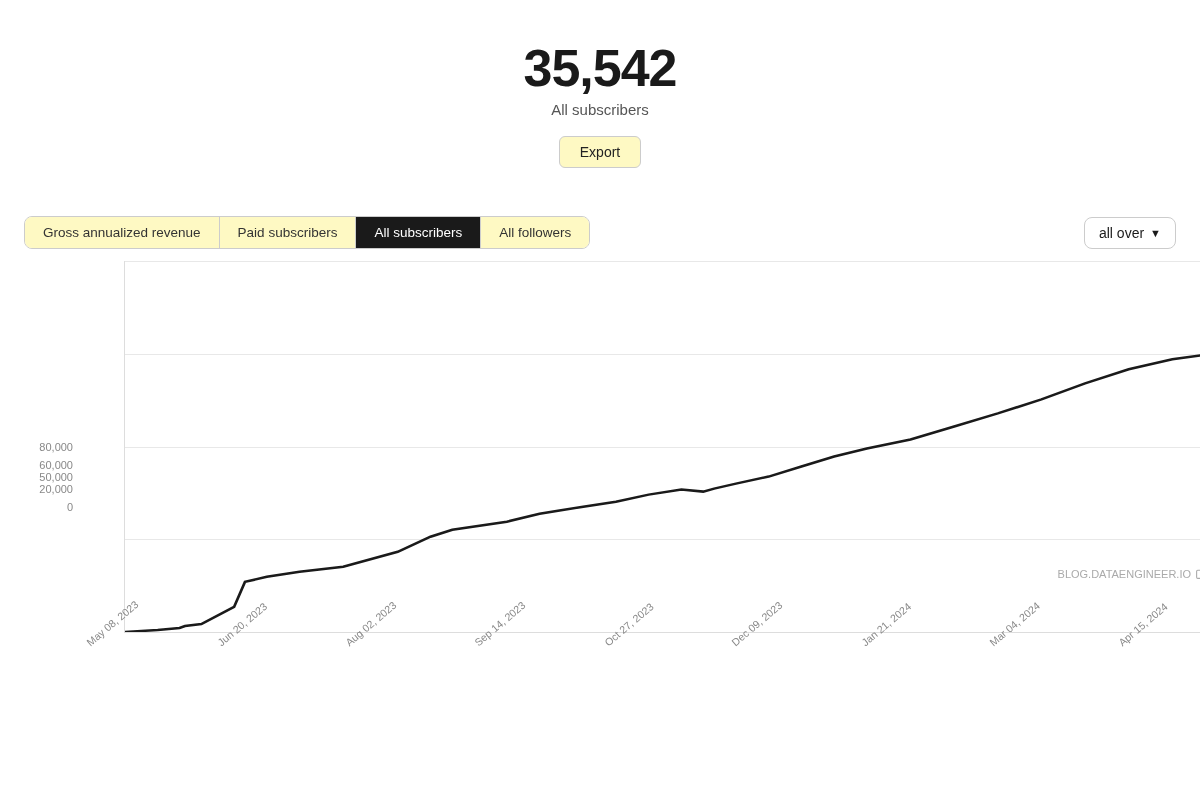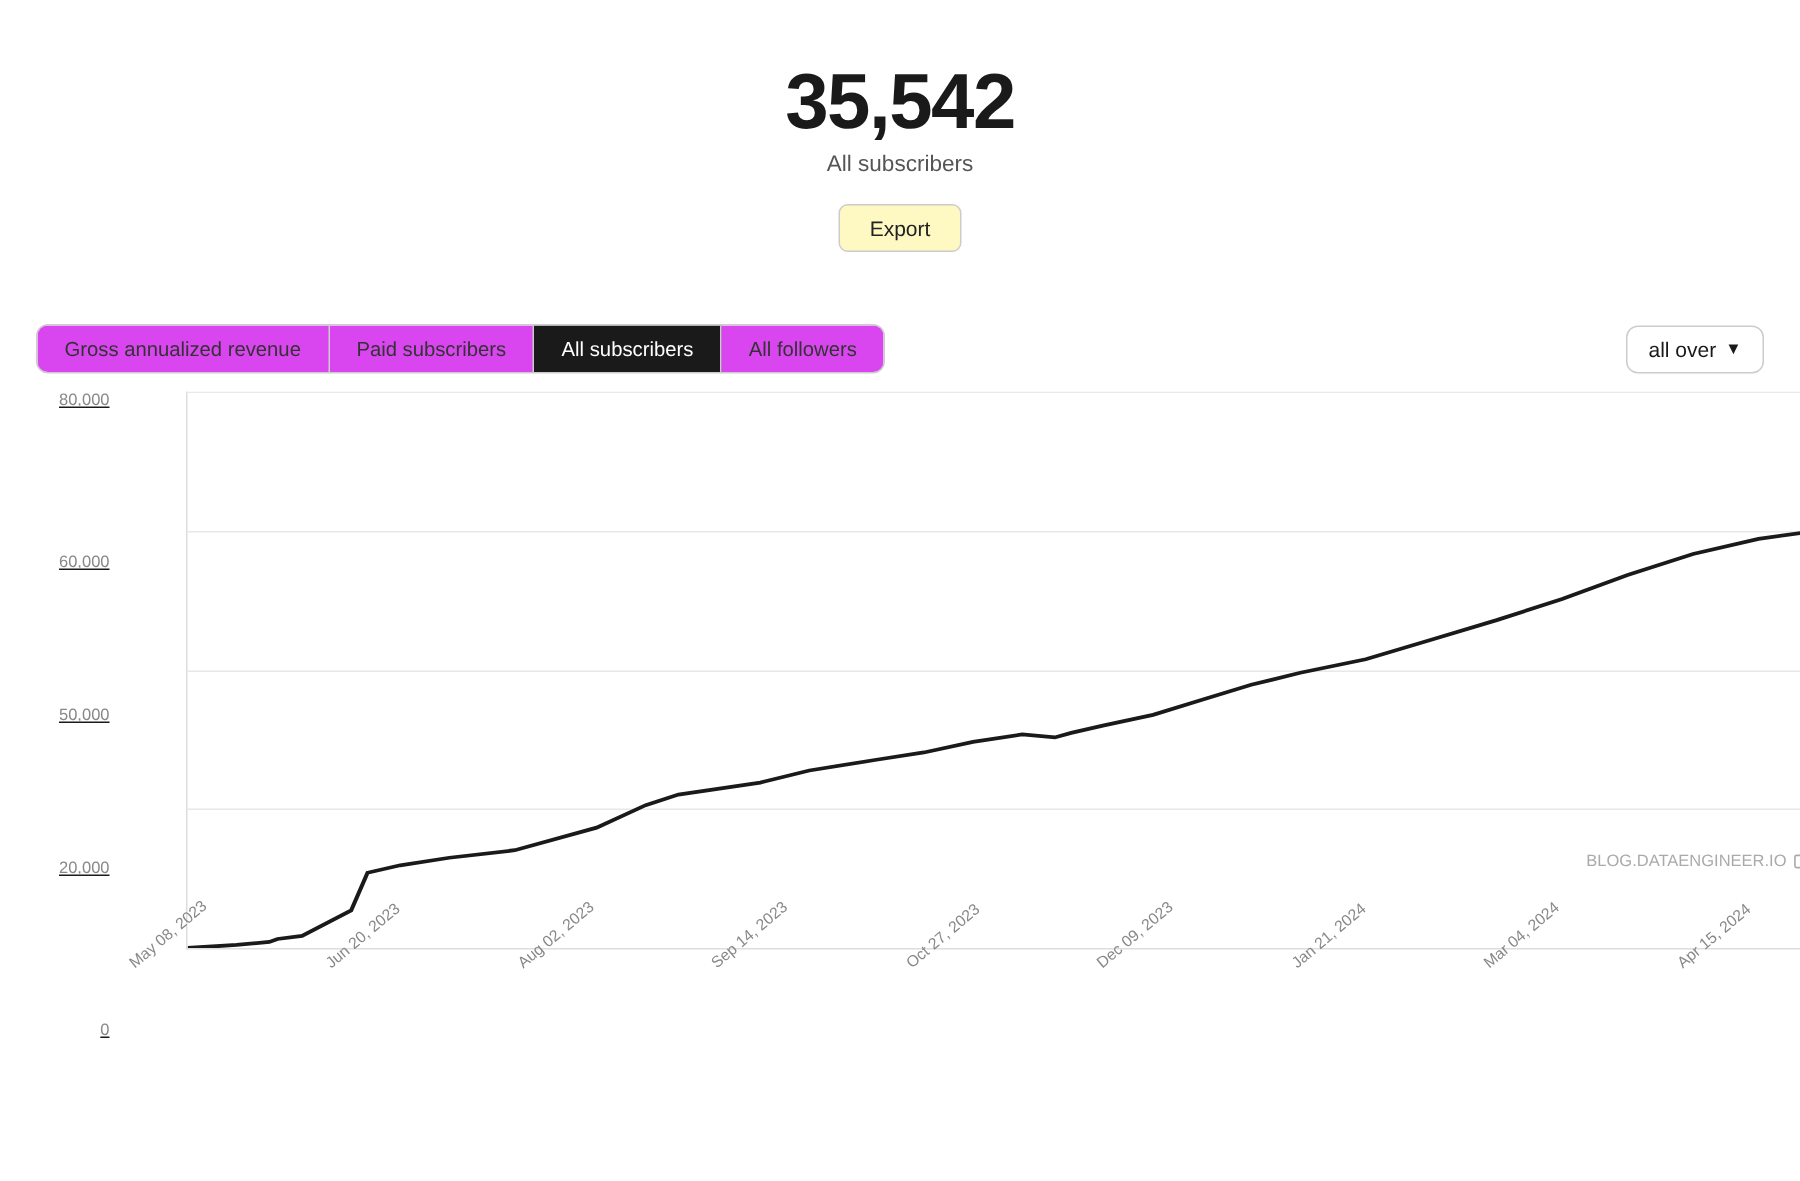--- a/index.html
+++ b/index.html
@@ -62,21 +62,21 @@
       display: flex;
       gap: 0;
       border: 1px solid #ccc;
       border-radius: 8px;
       overflow: hidden;
     }
 
     .tab-btn {
       padding: 8px 18px;
       font-size: 13.5px;
-      background: #d946ef;
+      background: #fef9c3;
       border: none;
       border-right: 1px solid #ccc;
       cursor: pointer;
       color: #333;
       white-space: nowrap;
     }
 
     .tab-btn:last-child {
       border-right: none;
     }
@@ -123,22 +123,21 @@
     }
 
     .y-axis {
       position: absolute;
       left: 0;
       top: 0;
       width: 55px;
       height: 100%;
       display: flex;
       flex-direction: column;
-      justify-content: space-between;
-      text-decoration: underline;
+      justify-content: center;
     }
 
     .y-label {
       font-size: 11px;
       color: #888;
       text-align: right;
       padding-right: 6px;
       transform: translateY(50%);
     }
     .y-label:first-child {

